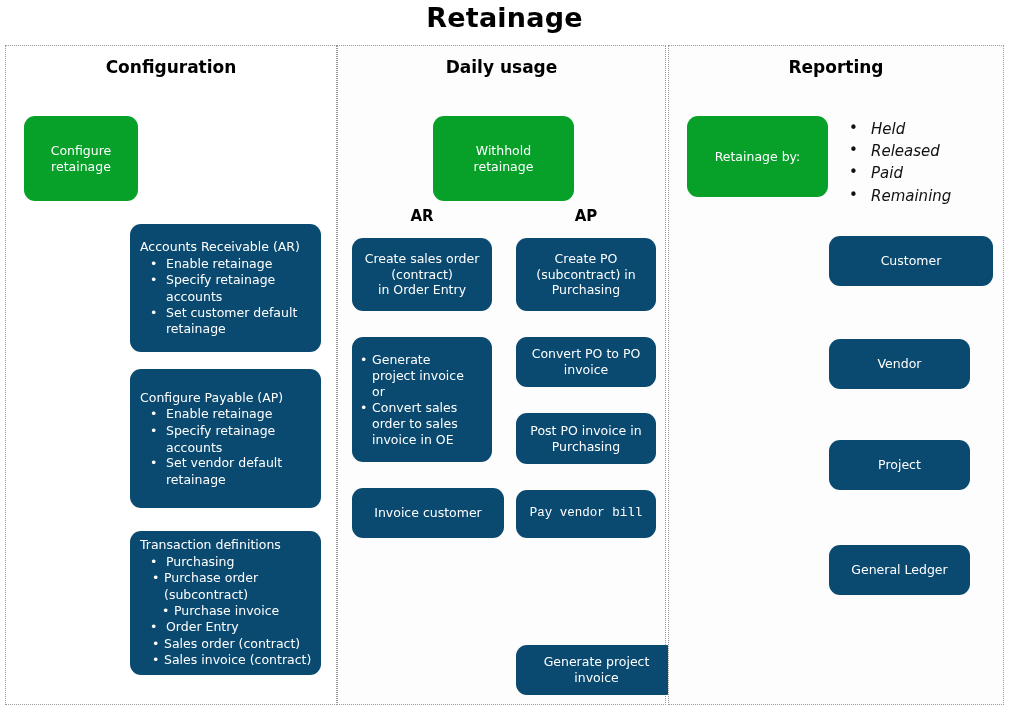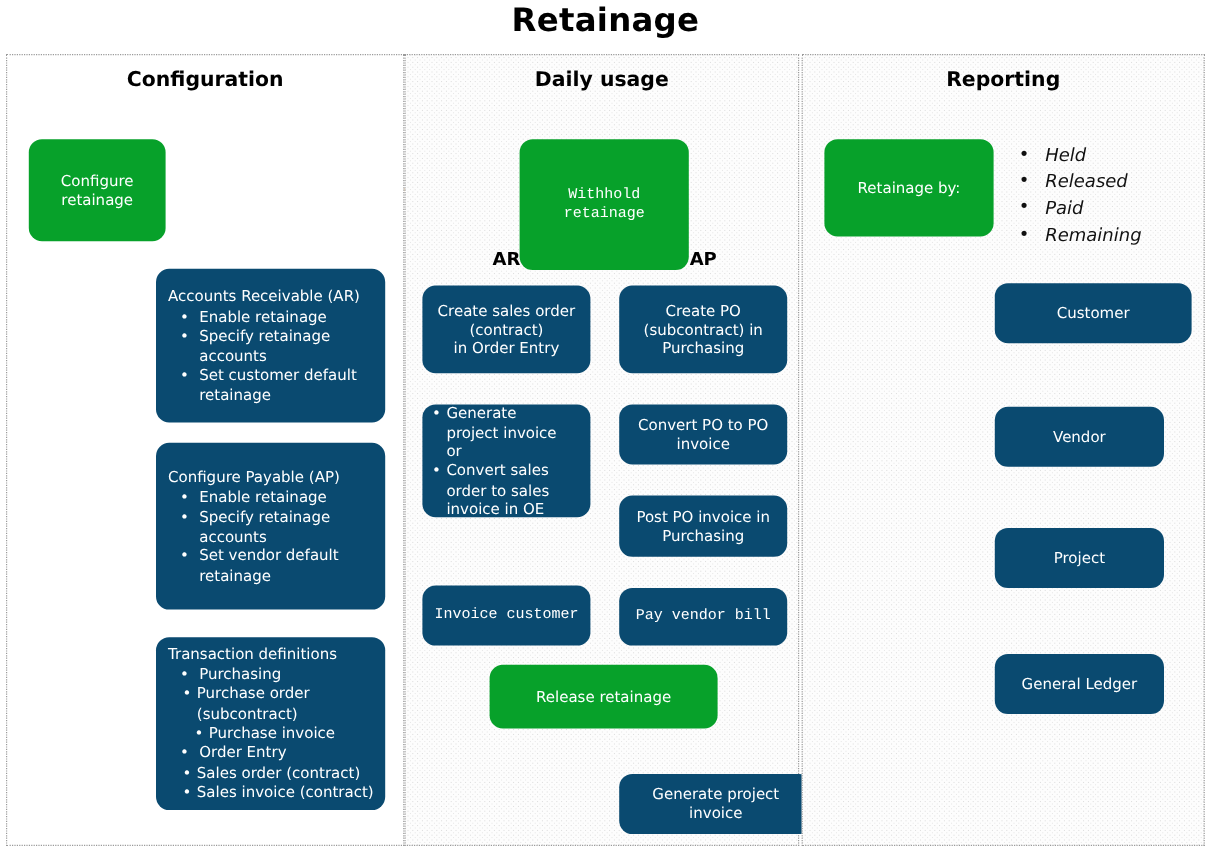--- a/index.html
+++ b/index.html
@@ -173,52 +173,52 @@
         <li class="lvl2">Sales order (contract)</li>
         <li class="lvl2">Sales invoice (contract)</li>
       </ul>
     </div>
   </div>
 
   <div class="panel hatched" id="panel-daily">
     <div class="panel-title">Daily usage</div>
   </div>
 
-  <div class="node green" style="left:433px;top:116px;width:141px;height:109px;font-family:Liberation Mono, monospace;">
+  <div class="node green" style="left:433px;top:116px;width:141px;height:85px;">
     <div class="inner">
       <div>Withhold</div>
       <div>retainage</div>
     </div>
   </div>
 
   <div class="sublabel" style="left:372px;top:207px;width:100px;">AR</div>
   <div class="sublabel" style="left:536px;top:207px;width:100px;">AP</div>
 
   <div class="node navy" style="left:352px;top:238px;width:140px;height:73px;align-items:center;">
     <div class="inner">
       <div>Create sales order</div>
       <div>(contract)</div>
       <div>in Order Entry</div>
     </div>
   </div>
 
-  <div class="node navy left" style="left:352px;top:337px;width:140px;height:94px;">
+  <div class="node navy left" style="left:352px;top:337px;width:140px;height:125px;">
     <div class="inner" style="padding:0 6px 0 8px;">
       <ul class="b">
         <li class="lvl1b">Generate</li>
         <li class="cont3">project invoice</li>
         <li class="cont3">or</li>
         <li class="lvl1b">Convert sales</li>
         <li class="cont3">order to sales</li>
         <li class="cont3">invoice in OE</li>
       </ul>
     </div>
   </div>
 
-  <div class="node navy" style="left:352px;top:488px;width:140px;height:50px;font-family:Liberation Mono, monospace;">
+  <div class="node navy" style="left:352px;top:488px;width:152px;height:50px;">
     <div class="inner">Invoice customer</div>
   </div>
 
   <div class="node navy" style="left:516px;top:238px;width:140px;height:73px;">
     <div class="inner">
       <div>Create PO</div>
       <div>(subcontract) in</div>
       <div>Purchasing</div>
     </div>
   </div>
@@ -234,23 +234,20 @@
     <div class="inner">
       <div>Post PO invoice in</div>
       <div>Purchasing</div>
     </div>
   </div>
 
   <div class="node navy" style="left:516px;top:490px;width:140px;height:48px;font-family:Liberation Mono, monospace;">
     <div class="inner">Pay vendor bill</div>
   </div>
 
-  <div class="node green" style="left:408px;top:554px;width:190px;height:53px;">
-    <div class="inner">Release retainage</div>
-  </div>
 
 
   <div class="node navy" style="left:516px;top:645px;width:161px;height:50px;">
     <div class="inner">
       <div>Generate project</div>
       <div>invoice</div>
     </div>
   </div>
 
   <div class="panel hatched" id="panel-report">

